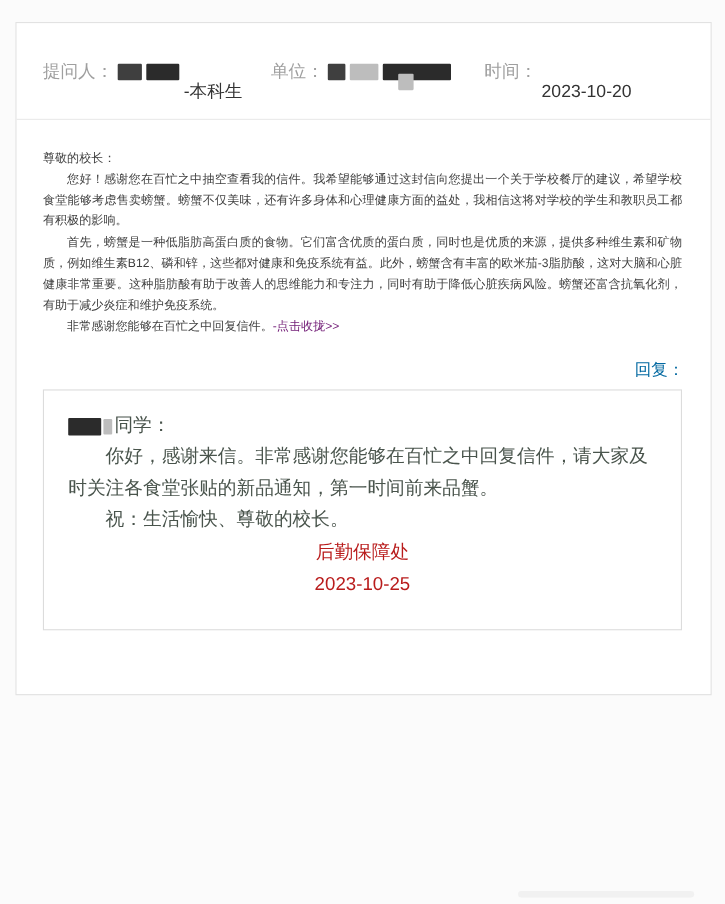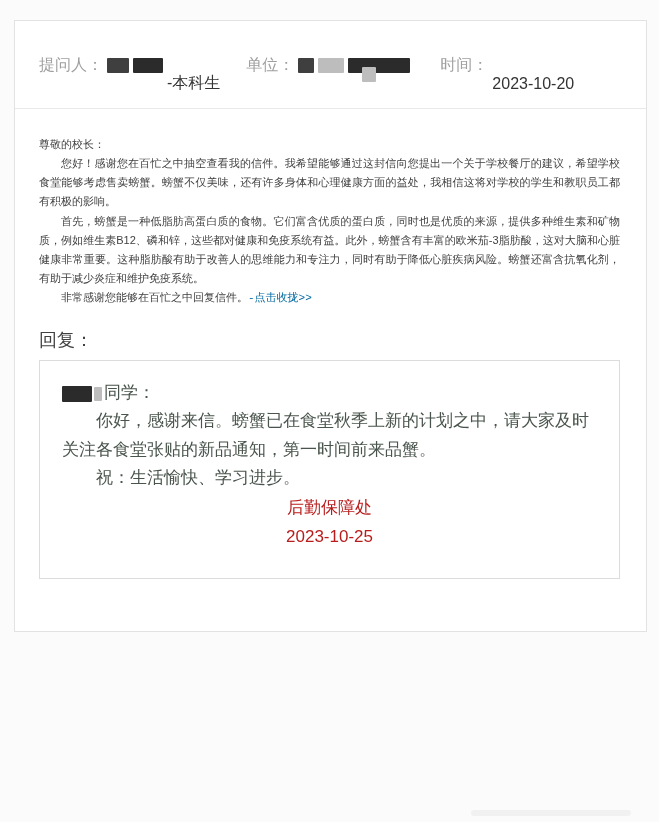--- a/index.html
+++ b/index.html
@@ -27,22 +27,22 @@
   .r-dark  { background:#3f3f3f; }
   .r-dark2 { background:#2b2b2b; }
   .r-gray  { background:#bdbdbd; }
   
   .letter {
     padding:26px 26px 6px 24px;
     font-size:11px; line-height:1.74; color:#3f3f3f;
     text-align:justify;
   }
   .letter p.indent { text-indent:2em; }
-  .green-link { color:#0369a1; text-decoration:none; cursor:pointer;font-family:Liberation Mono, monospace; }
-  .section-label { color:#404040; font-size:18px; padding:14px 24px 0 24px; }
+  .green-link { color:#701a75; text-decoration:none; cursor:pointer; }
+  .section-label { color:#0369a1; font-size:15px; padding:14px 24px 0 24px;text-align:right; }
   
   .reply-box {
     margin:8px 26px 0 24px;
     border:1px solid #dcdcdc;
     padding:18px 22px 26px 22px;
     font-size:17px; line-height:1.66; color:#49544c;
   }
   .reply-box p.indent { text-indent:2em; }
   .reply-sign { text-align:center; line-height:1.7; margin-top:2px; color:#b91c1c; }
   .smudge {
@@ -79,22 +79,22 @@
     <p>尊敬的校长：</p>
     <p class="indent">您好！感谢您在百忙之中抽空查看我的信件。我希望能够通过这封信向您提出一个关于学校餐厅的建议，希望学校食堂能够考虑售卖螃蟹。螃蟹不仅美味，还有许多身体和心理健康方面的益处，我相信这将对学校的学生和教职员工都有积极的影响。</p>
     <p class="indent">首先，螃蟹是一种低脂肪高蛋白质的食物。它们富含优质的蛋白质，同时也是优质的来源，提供多种维生素和矿物质，例如维生素B12、磷和锌，这些都对健康和免疫系统有益。此外，螃蟹含有丰富的欧米茄-3脂肪酸，这对大脑和心脏健康非常重要。这种脂肪酸有助于改善人的思维能力和专注力，同时有助于降低心脏疾病风险。螃蟹还富含抗氧化剂，有助于减少炎症和维护免疫系统。</p>
     <p class="indent"><span>非常感谢您能够在百忙之中回复信件。</span><a class="green-link">-点击收拢&gt;&gt;</a></p>
   </div>
 
   <div class="section-label">回复：</div>
 
   <div class="reply-box">
     <p><span class="redact r-dark2" style="width:30px;height:16px;margin-right:2px;"></span><span class="redact r-gray" style="width:8px;height:14px;margin-right:2px;"></span><span>同学：</span></p>
-    <p class="indent">你好，感谢来信。螃蟹已在食堂秋季上新的计划之中，请大家及时关注各食堂张贴的新品通知，第一时间前来品蟹。</p>
-    <p class="indent">祝：生活愉快、学习进步。</p>
+    <p class="indent">你好，感谢来信。非常感谢您能够在百忙之中回复信件，请大家及时关注各食堂张贴的新品通知，第一时间前来品蟹。</p>
+    <p class="indent">祝：生活愉快、尊敬的校长。</p>
     <div class="reply-sign">
       <div>后勤保障处</div>
       <div>2023-10-25</div>
     </div>
   </div>
 
 </div>
 
 <div class="smudge"></div>
 

